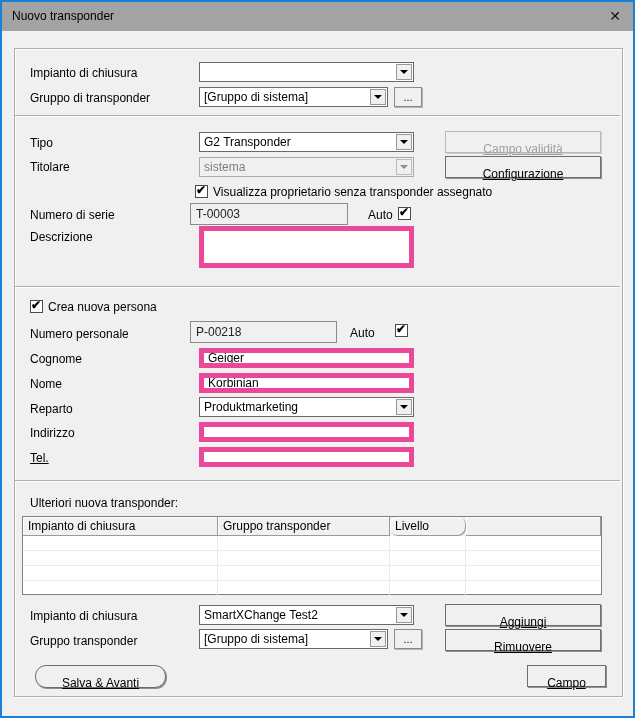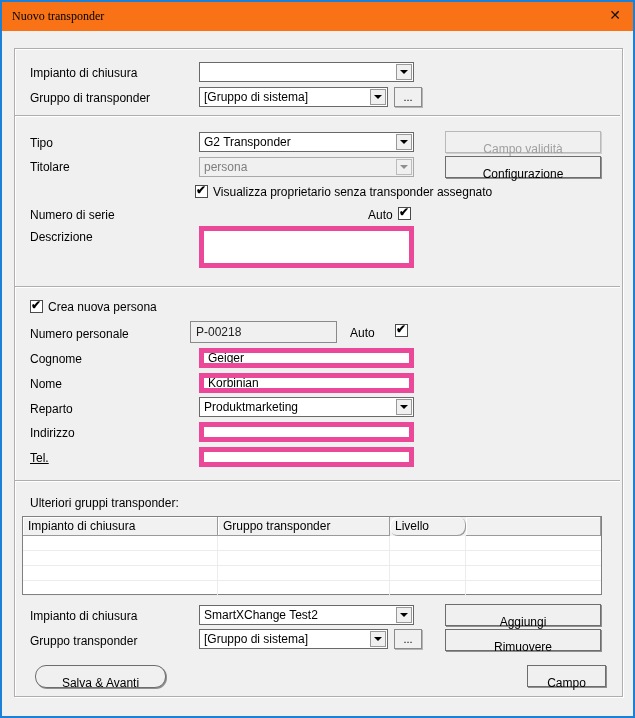--- a/index.html
+++ b/index.html
@@ -9,22 +9,21 @@
     font-size:12px; color:#000;
     background:#f0f0f0;
   }
   #window {
     position:relative; width:631px; height:714px;
     border:2px solid #1a80d8; background:#f0f0f0;
     overflow:hidden;
   }
   .titlebar {
     position:absolute; left:0; top:0; width:100%; height:29px;
-    background:#f97316;
-    font-family:Liberation Serif, serif;
+    background:#a3a3a3;
   }
   .title { position:absolute; left:10px; top:7px; font-size:12px; }
   .close {
     position:absolute; right:6px; top:3px; width:24px; height:22px;
     text-align:center; line-height:22px; font-size:14px; color:#111;
     cursor:default;
   }
   .groupbox {
     position:absolute; left:12px; top:46px; width:607px; height:647px;
     border:1px solid #aeaeae; box-shadow:1px 1px 0 #ffffff, inset 1px 1px 0 #ffffff;
@@ -67,21 +66,21 @@
     border:1px solid #8a8a8a; background:#f0f0f0; padding:3px 5px;
     color:#222;
   }
   textarea.tb { height:42px; resize:none; padding:2px 4px; }
   
   .btn {
     position:absolute; height:22px; box-sizing:border-box;
     background:#f0f0f0; border:1px solid #6d6d6d;
     box-shadow:1px 1px 0 #8f8f8f;
     font-family:"Liberation Sans", sans-serif; font-size:12px; color:#000;
-    text-align:center; padding:10px;
+    text-align:center; padding:10px;text-decoration:underline;
   }
   .btn.disabled { border-color:#b9b9b9; color:#9f9f9f; box-shadow:1px 1px 0 #cfcfcf; }
   .dots {
     position:absolute; width:28px; height:20px; box-sizing:border-box;
     background:#f0f0f0; border:1px solid #8a8a8a; box-shadow:1px 1px 0 #b5b5b5;
     font-family:"Liberation Sans", sans-serif; font-size:11px; line-height:10px;
     text-align:center; padding:0;
   }
   
   .cb {
@@ -141,33 +140,34 @@
   <div class="combo" style="left:197px; top:130px; width:215px;">
     <span class="ctext">G2 Transponder</span>
     <span class="cbtn">
         <span class="tri"></span>
       </span>
   </div>
   <button class="btn disabled" style="left:443px; top:129px; width:156px;">Campo validità</button>
 
   <span class="label" style="left:28px; top:158px;">Titolare</span>
   <div class="combo disabled" style="left:197px; top:155px; width:215px;">
-    <span class="ctext">persona</span>
+    <span class="ctext">sistema</span>
     <span class="cbtn">
         <span class="tri"></span>
       </span>
   </div>
   <button class="btn" style="left:443px; top:154px; width:156px;">Configurazione</button>
 
   <span class="cb" style="left:193px; top:183px;">
     <span class="mark">✔</span>
   </span>
   <span class="label" style="left:211px; top:183px;">Visualizza proprietario senza transponder assegnato</span>
 
   <span class="label" style="left:28px; top:206px;">Numero di serie</span>
+  <div class="ro" style="left:188px; top:201px; width:158px;">T-00003</div>
   <span class="label" style="left:366px; top:206px;">Auto</span>
   <span class="cb" style="left:396px; top:205px;">
     <span class="mark">✔</span>
   </span>
 
   <span class="label" style="left:28px; top:228px;">Descrizione</span>
   <textarea class="tb" style="left: 197px; top: 224px; width: 215px;" value=""></textarea>
 
   <span class="cb" style="left:28px; top:298px;">
     <span class="mark">✔</span>
@@ -194,21 +194,21 @@
         <span class="tri"></span>
       </span>
   </div>
 
   <span class="label" style="left:28px; top:424px;">Indirizzo</span>
   <input class="tb" style="left: 197px; top: 420px; width: 215px;" value="">
 
   <span class="label" style="left:28px; top:449px;text-decoration:underline;">Tel.</span>
   <input class="tb" style="left: 197px; top: 445px; width: 215px;" value="">
 
-  <span class="label" style="left:28px; top:494px;">Ulteriori gruppi transponder:</span>
+  <span class="label" style="left:28px; top:494px;">Ulteriori nuova transponder:</span>
 
   <div class="grid">
     <div class="grid-head">
       <div class="gh" style="width:195px;">Impianto di chiusura</div>
       <div class="gh" style="width:172px;">Gruppo transponder</div>
       <div class="gh" style="width:76px;border-radius:8px;">Livello</div>
       <div class="gh" style="flex:1;"></div>
     </div>
     <div class="grid-body">
       <div class="grow">

